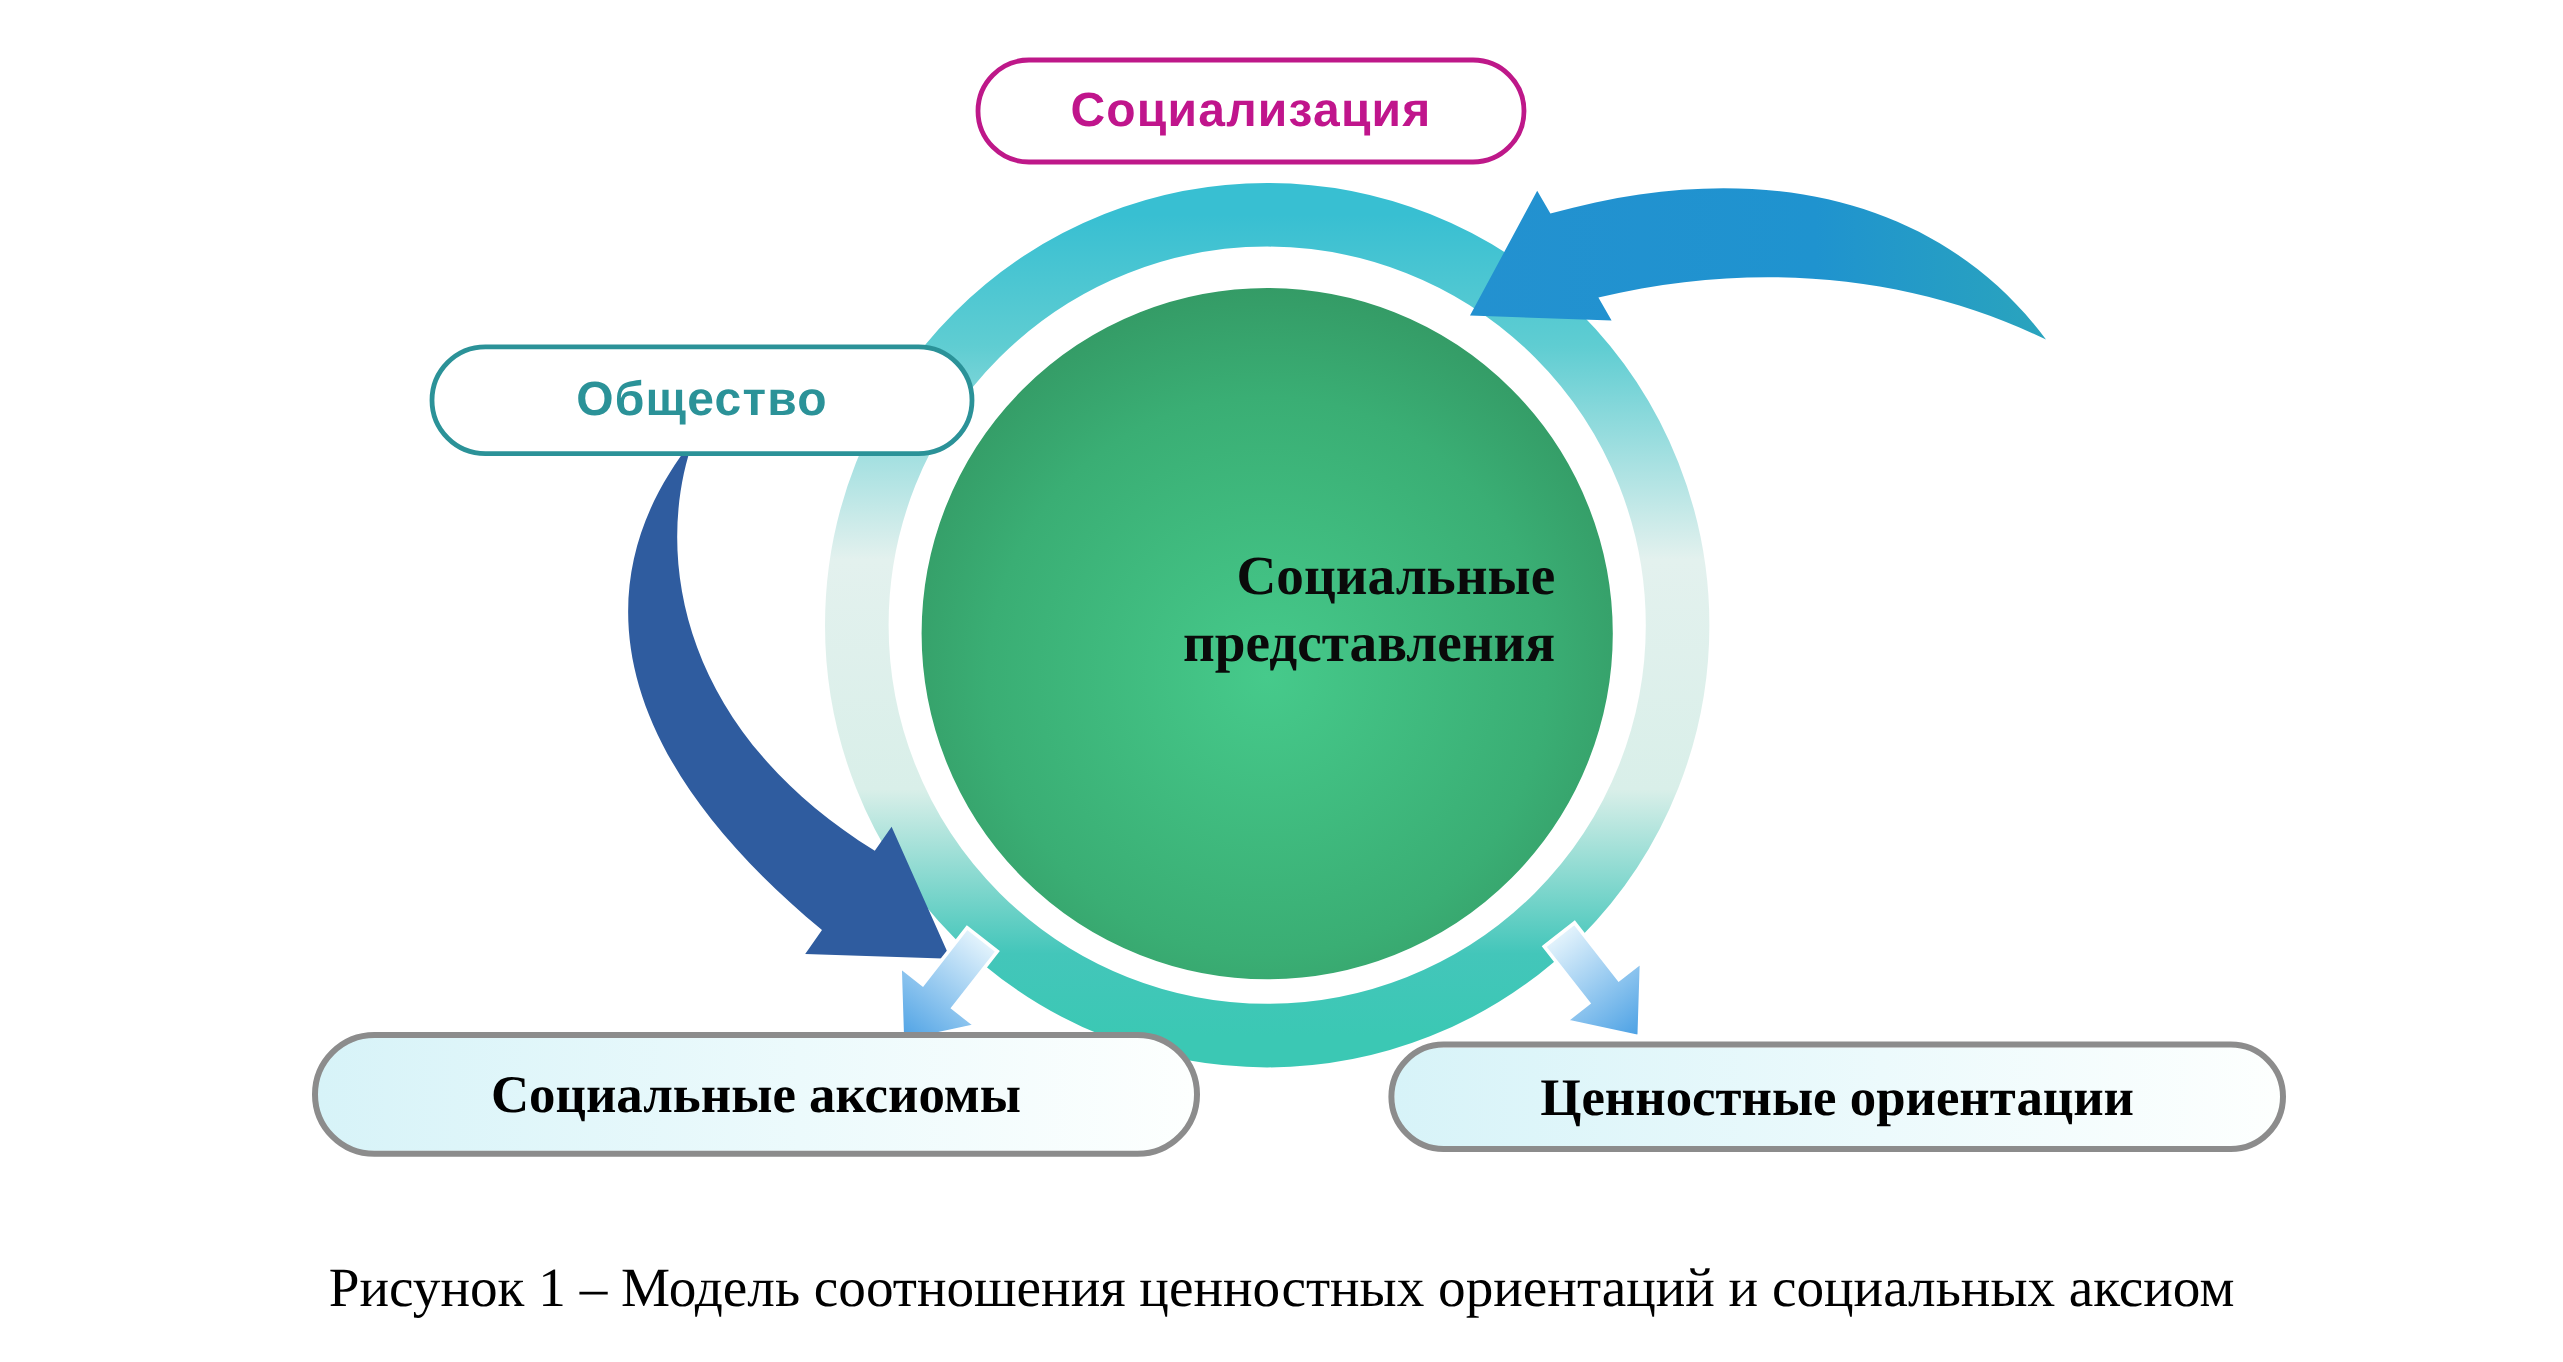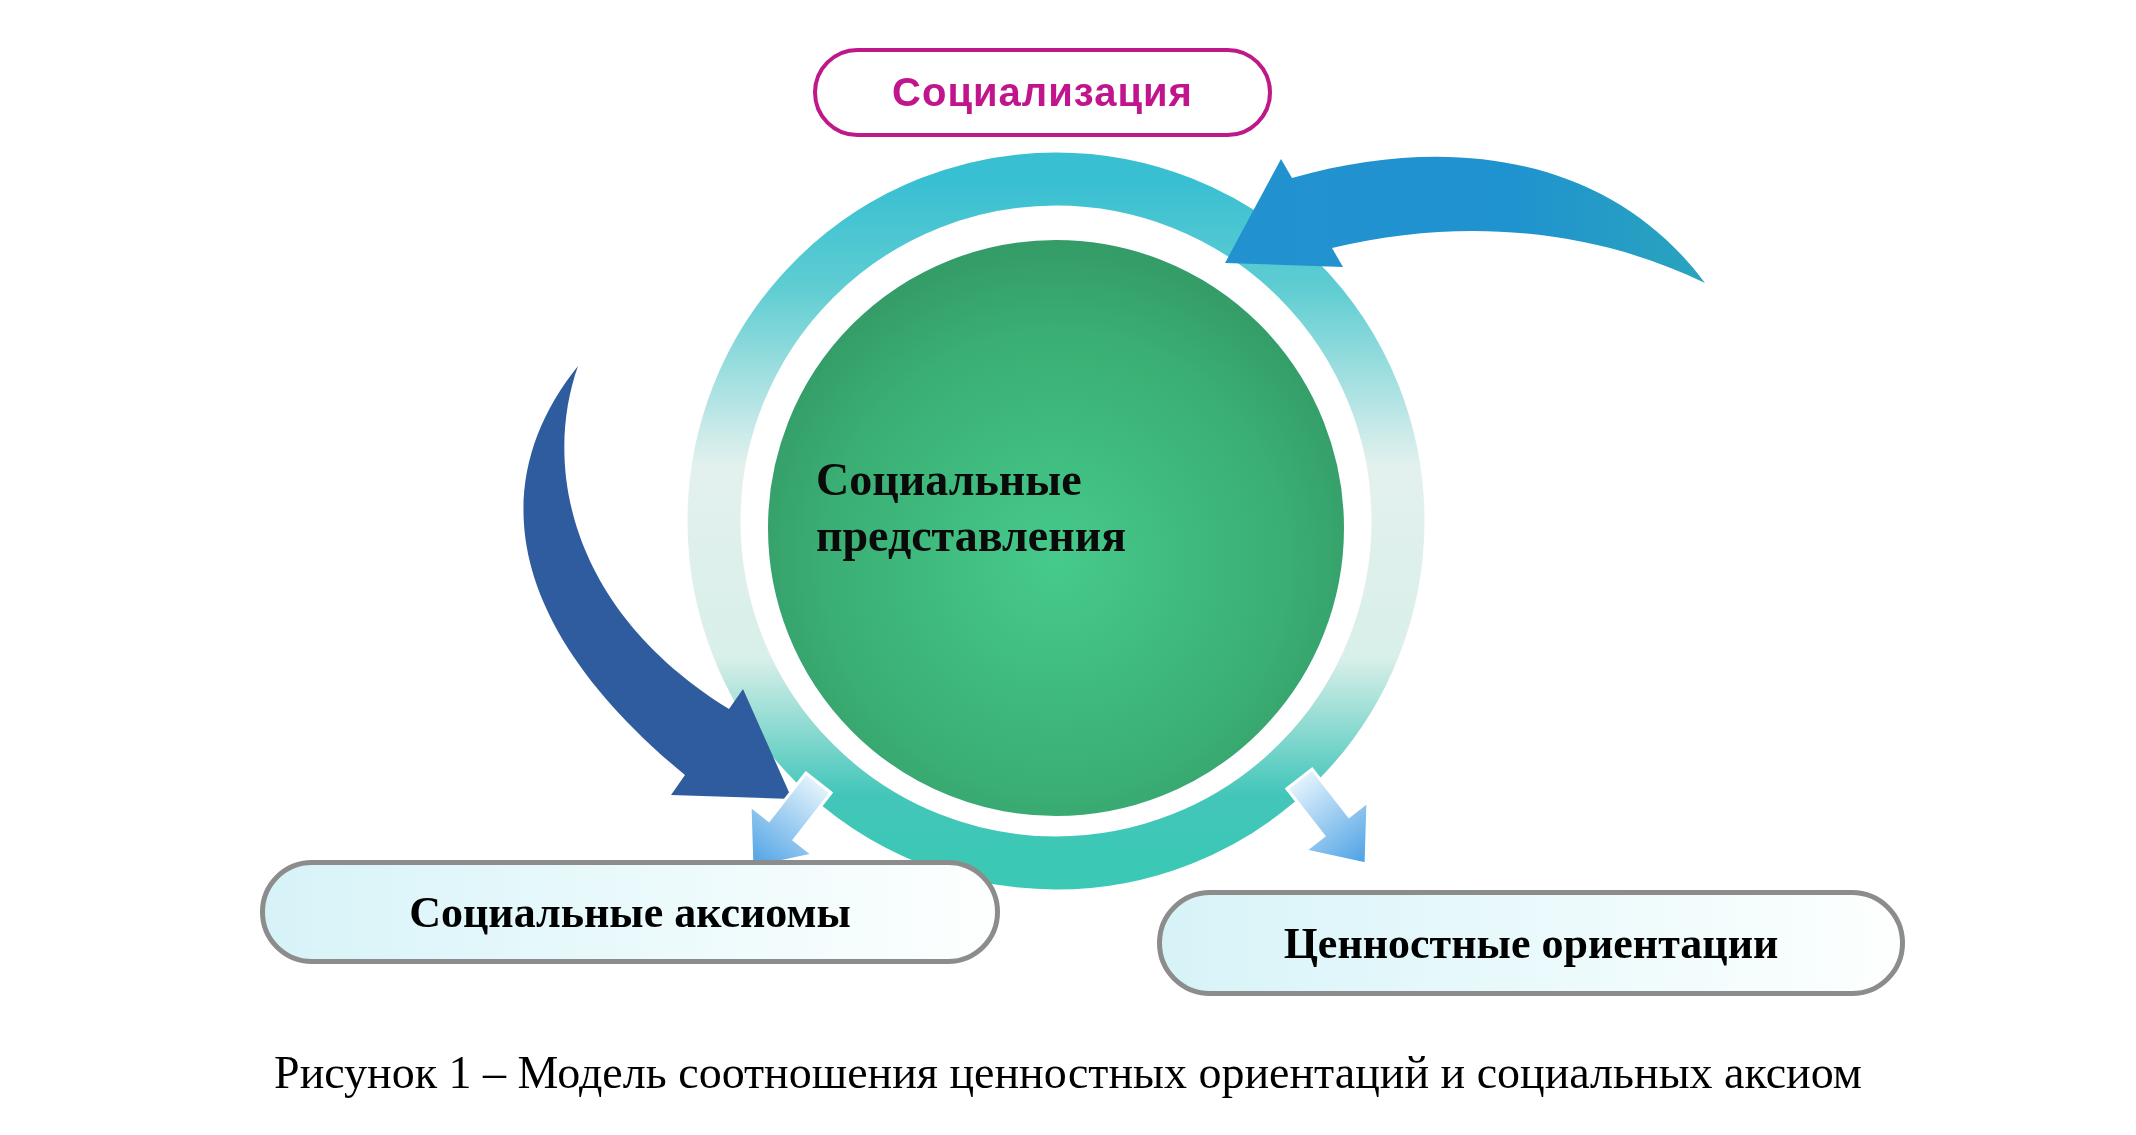--- a/index.html
+++ b/index.html
@@ -33,24 +33,24 @@
     left:1302px;top:287px;width:463px;height:93px;
     border:4px solid #21409a;color:#1c3ba0;font-size:40px;
   }
   .pill-bottom{
     font-family:"Liberation Serif",serif;
     color:#000000;font-size:44px;font-weight:bold;letter-spacing:0;
     border:5px solid #8c8c8c;
     background:linear-gradient(90deg,#d7f3f8 0%,#ecfafc 55%,#fdfffe 100%);
   }
   .pill-axioms{left:260px;top:860px;width:740px;height:104px;}
-  .pill-orientations{left:1157px;top:890px;width:748px;height:106px;}
+  .pill-orientations{left:1157px;top:868px;width:748px;height:92px;}
   .circle-label{
     position:absolute;left:816px;top:452px;width:480px;
-    z-index:2;text-align:left;
+    z-index:2;text-align:right;
     font-family:"Liberation Serif",serif;
     font-weight:bold;font-size:46px;line-height:1.22;color:#0a0a0a;
   }
   .circle-label span{display:block;}
   .caption{
     position:absolute;left:0;top:1046px;width:2136px;
     z-index:2;text-align:center;
     font-family:"Liberation Serif",serif;
     font-size:46px;color:#000000;
   }
@@ -96,20 +96,23 @@
 
     <polygon points="-16,-108 16,-108 16,-48 40,-48 0,0 -40,-48 -16,-48" transform="translate(752,868) rotate(38)" fill="url(#lightArrowGrad)" stroke="#ffffff" stroke-width="3"></polygon>
 
     <polygon points="-16,-108 16,-108 16,-48 40,-48 0,0 -40,-48 -16,-48" transform="translate(1366,864) rotate(-38)" fill="url(#lightArrowGrad)" stroke="#ffffff" stroke-width="3"></polygon>
   </svg>
 
   <div class="pill pill-socialization">
     <span>Социализация</span>
   </div>
 
+  <div class="pill pill-society">
+    <span>Общество</span>
+  </div>
 
 
   <div class="pill pill-bottom pill-axioms">
     <span>Социальные аксиомы</span>
   </div>
 
   <div class="pill pill-bottom pill-orientations">
     <span>Ценностные ориентации</span>
   </div>
 

